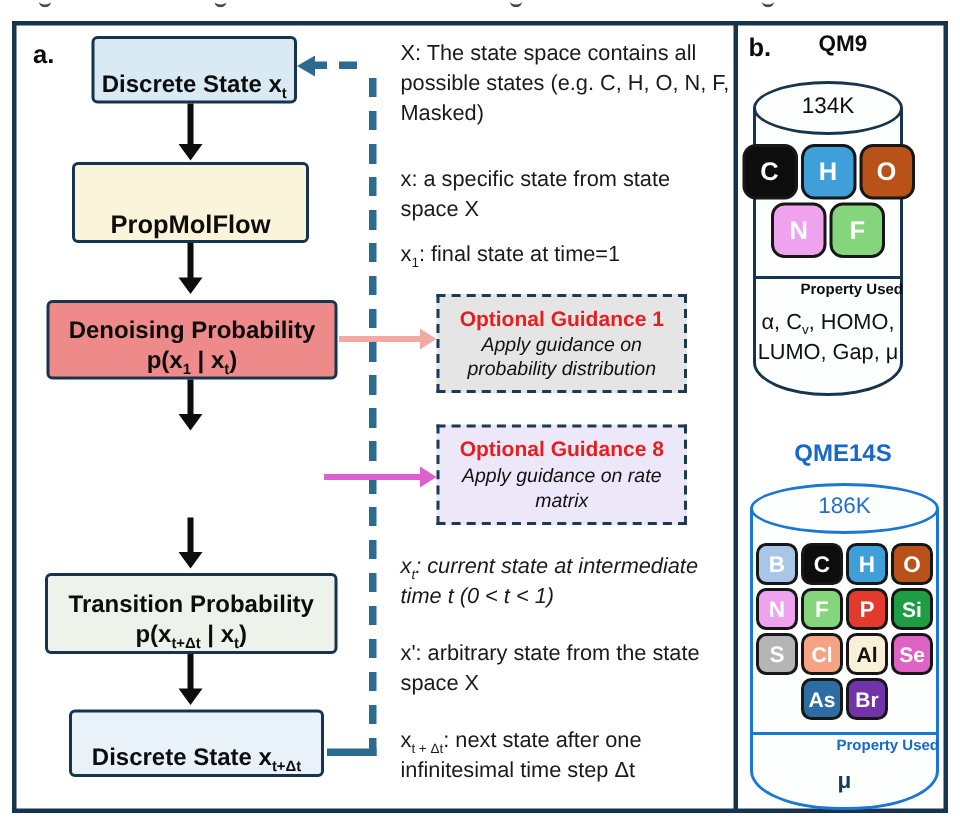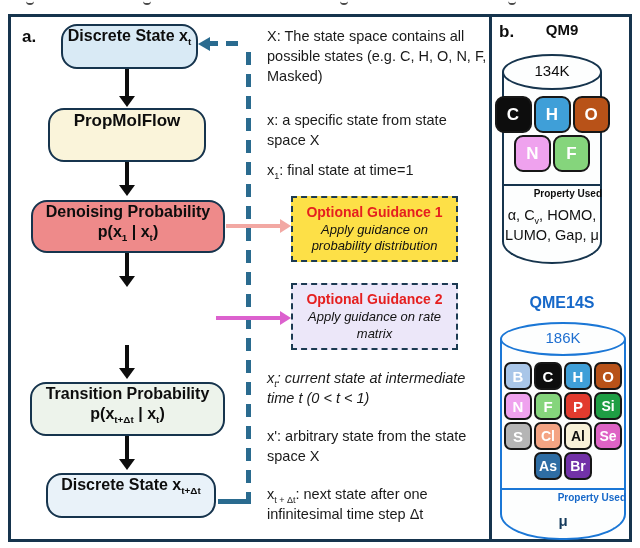--- a/index.html
+++ b/index.html
@@ -10,22 +10,22 @@
   
   .cap-frag { position:absolute; top:0; width:8px; height:5px; border-bottom:2px solid #4a4a4a; border-radius:0 0 6px 6px; }
 
   
   #frame { position:absolute; left:8px; top:14px; width:624px; height:528px; border:3px solid #16344d; background:#fff; }
   #divider { position:absolute; left:489px; top:14px; width:3px; height:528px; background:#16344d; }
 
   .panel-label { position:absolute; font-size:17px; font-weight:bold; color:#0d0d0d; }
 
   
-  .fbox { position:absolute; border:2.5px solid #16344d; border-radius:16px;
-          display:flex; flex-direction:column; align-items:center; justify-content:flex-start;
+  .fbox { position:absolute; border:2.5px solid #16344d; border-radius:4px;
+          display:flex; flex-direction:column; align-items:center; justify-content:flex-end;
           font-size:16px; font-weight:600; color:#0d0d0d; text-align:center; line-height:1.25; }
   sub { font-size:0.62em; line-height:0; }
 
   
   .varrow-shaft { position:absolute; width:4px; background:#0d0d0d; }
   .varrow-head  { position:absolute; width:0; height:0; border-left:8px solid transparent;
                   border-right:8px solid transparent; border-top:11px solid #0d0d0d; }
 
   
   .dash-v { position:absolute; width:5px;
@@ -149,26 +149,26 @@
   <div class="g-arrow" style="left:216px; top:316px; width:64px; background:#dc61ce;"></div>
   <div class="g-head" style="left:280px; top:311px; border-left-color:#dc61ce;"></div>
 
   <div class="note" style="top:26px;">X: The state space contains all possible states (e.g. C, H, O, N, F, Masked)</div>
   <div class="note" style="top:110px;">x: a specific state from state space X</div>
   <div class="note" style="top:160px;">x<sub>1</sub>: final state at time=1</div>
   <div class="note" style="top:368px;font-style:italic;">x<sub>t</sub>: current state at intermediate time t (0 &lt; t &lt; 1)</div>
   <div class="note" style="top:426px;">x':  arbitrary state from the state space X</div>
   <div class="note" style="top:484px;">x<sub>t + Δt</sub>: next state after one infinitesimal time step Δt</div>
 
-  <div class="gbox" style="top:196px; height:66px; background:#fde047;">
+  <div class="gbox" style="top:196px; height:66px; background:#e5e5e5;">
     <div class="gtitle">Optional Guidance 1</div>
     <div class="gbody">Apply guidance on probability distribution</div>
   </div>
   <div class="gbox" style="top:283px; height:67px; background:#ece7f9;">
-    <div class="gtitle">Optional Guidance 2</div>
+    <div class="gtitle">Optional Guidance 8</div>
     <div class="gbody">Apply guidance on rate matrix</div>
   </div>
 
   <div class="panel-label" style="left:499px; top:22px;">b.</div>
 
   <div class="b-title" id="qm9-title">QM9</div>
 
   <div class="cyl" id="qm9-cyl">
     <div class="cyl-body"></div>
     <div class="cyl-top"></div>

